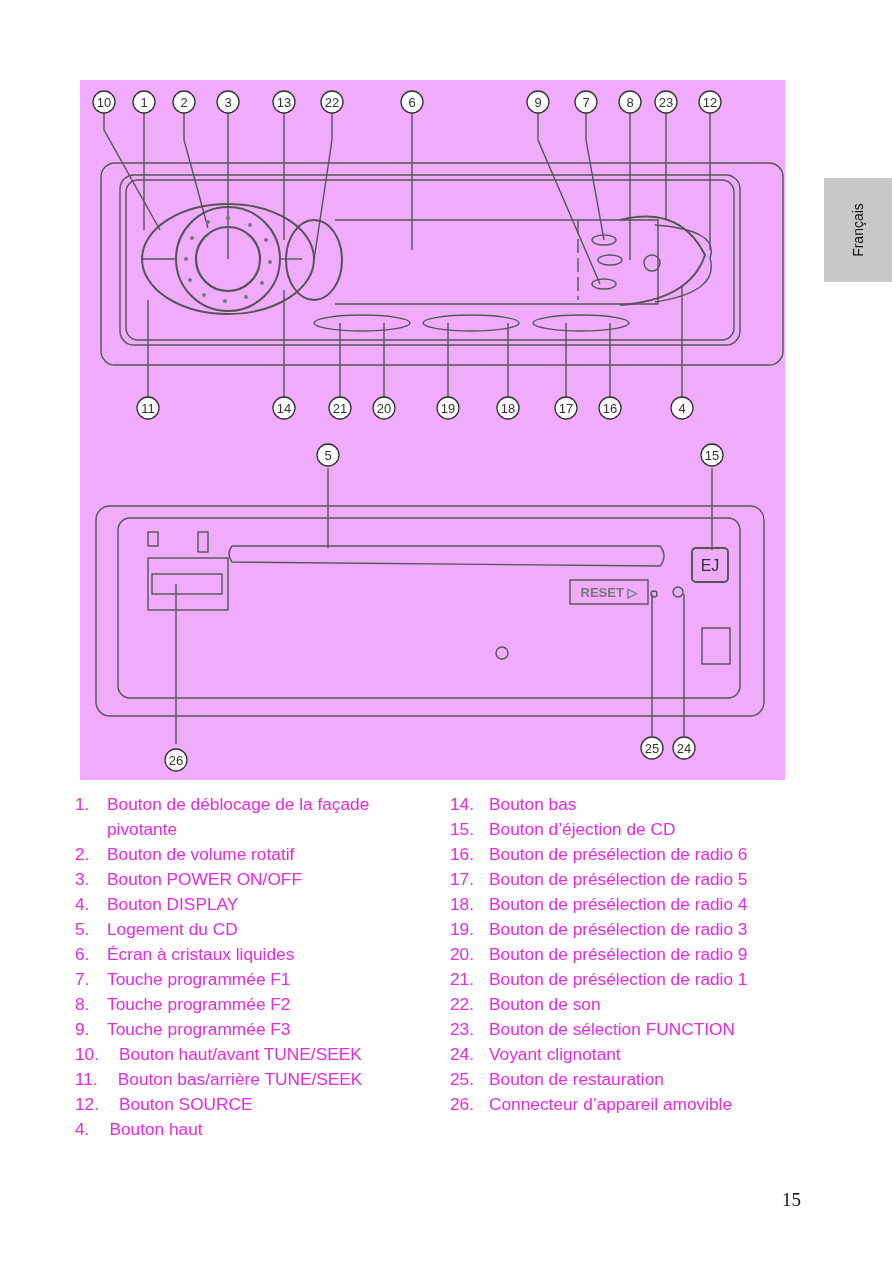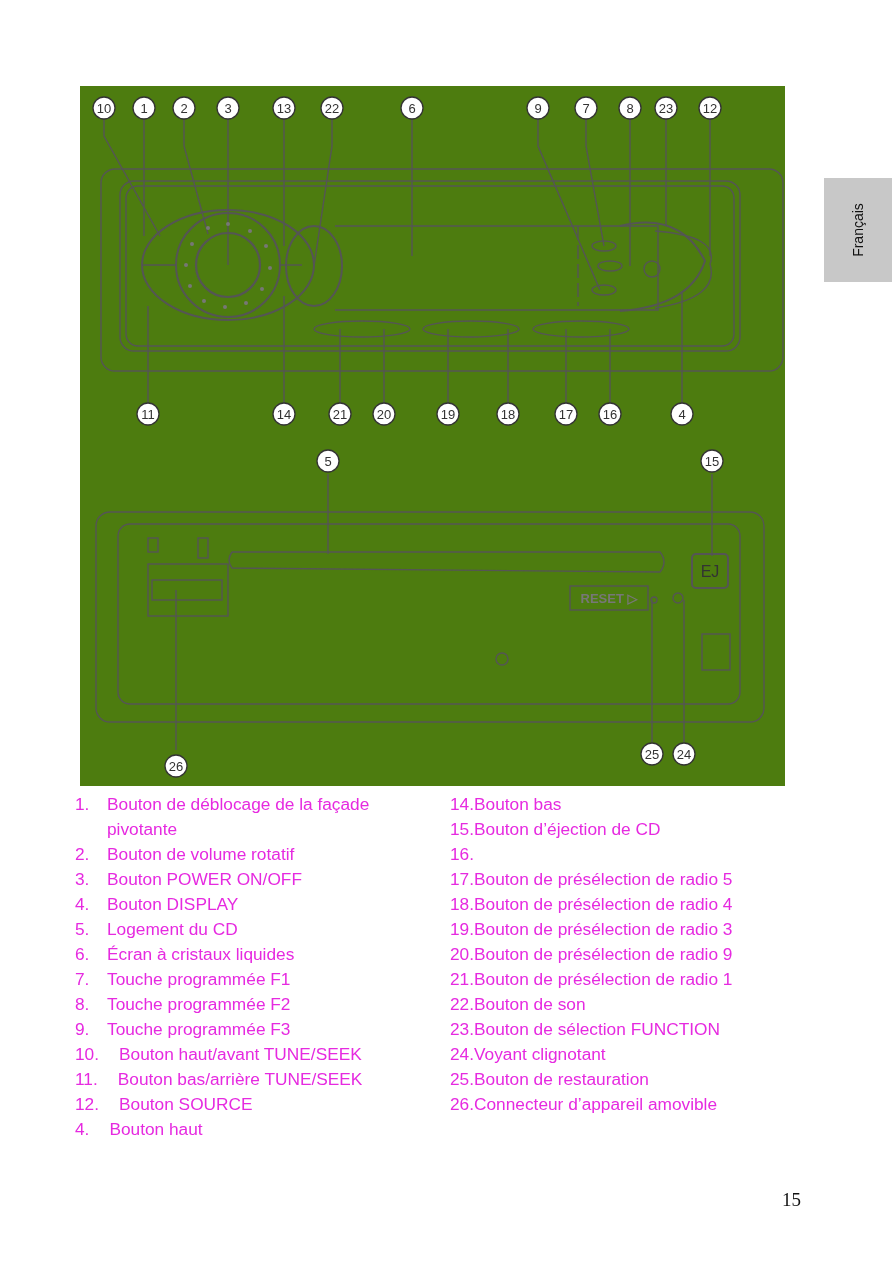--- a/index.html
+++ b/index.html
@@ -1,31 +1,31 @@
 <!DOCTYPE html>
 <html><head>
 <meta charset="utf-8">
 <style>
   html, body { margin:0; padding:0; }
   body { width:892px; height:1275px; background:#ffffff; position:relative; overflow:hidden;
          font-family:"Liberation Sans", sans-serif; }
   .side-tab { position:absolute; left:824px; top:178px; width:68px; height:104px; background:#c8c8c8; }
   .side-tab span { position:absolute; left:50%; top:50%; transform:translate(-50%,-50%) rotate(-90deg);
                    font-size:14px; color:#111; white-space:nowrap; }
-  .figure { position:absolute; left:80px; top:86px; width:705px; height:700px; background:#4d7c0f; }
+  .figure { position:absolute; left:80px; top:80px; width:705px; height:700px; background:#f0abfc; }
   .figure svg { position:absolute; left:0; top:0; }
   .callout-txt { font-family:"Liberation Sans", sans-serif; font-size:13px; fill:#333; text-anchor:middle; }
   .legend { position:absolute; top:792px; color:#e62ae0; font-size:17.3px; line-height:25px; }
   .legend.left { left:75px; width:380px; }
   .legend.right { left:450px; width:380px; }
   .item { display:flex; white-space:nowrap; }
   .item .num { display:inline-block; }
   .left .item.pad .num { width:32px; }
   .left .item.cont { padding-left:32px; }
-  .right .item .num { margin-right:0; }
+  .right .item .num { margin-right:15px; }
   .left .item.nopad .num { margin-right:20px; }
   .page-number { position:absolute; left:782px; top:1189px; font-family:"Liberation Serif", serif;
                  font-size:19px; color:#111; }
 </style>
 </head>
 <body>
 
 <div class="side-tab">
   <span>Français</span>
 </div>
@@ -218,20 +218,21 @@
   <div class="item">
       <span class="num">14.</span>
       <span>Bouton bas</span>
     </div>
   <div class="item">
       <span class="num">15.</span>
       <span>Bouton d’éjection de CD</span>
     </div>
   <div class="item">
       <span class="num">16.</span>
+      <span>Bouton de présélection de radio 6</span>
     </div>
   <div class="item">
       <span class="num">17.</span>
       <span>Bouton de présélection de radio 5</span>
     </div>
   <div class="item">
       <span class="num">18.</span>
       <span>Bouton de présélection de radio 4</span>
     </div>
   <div class="item">

